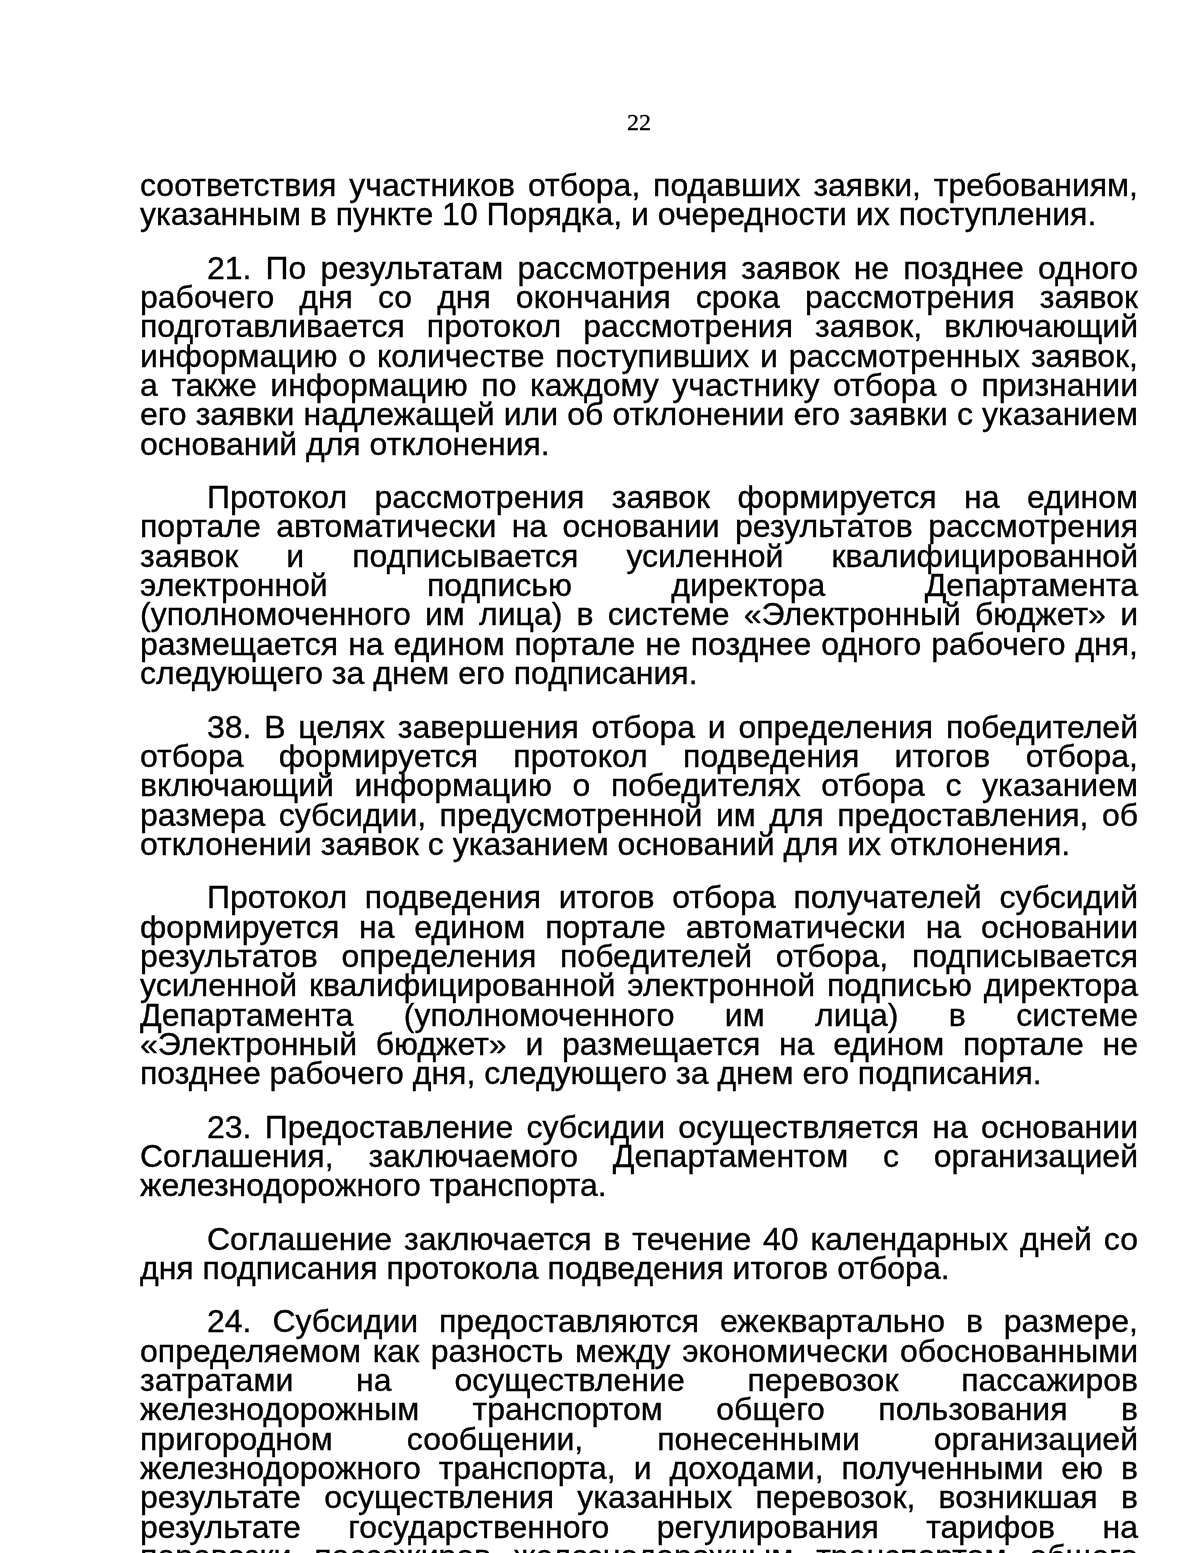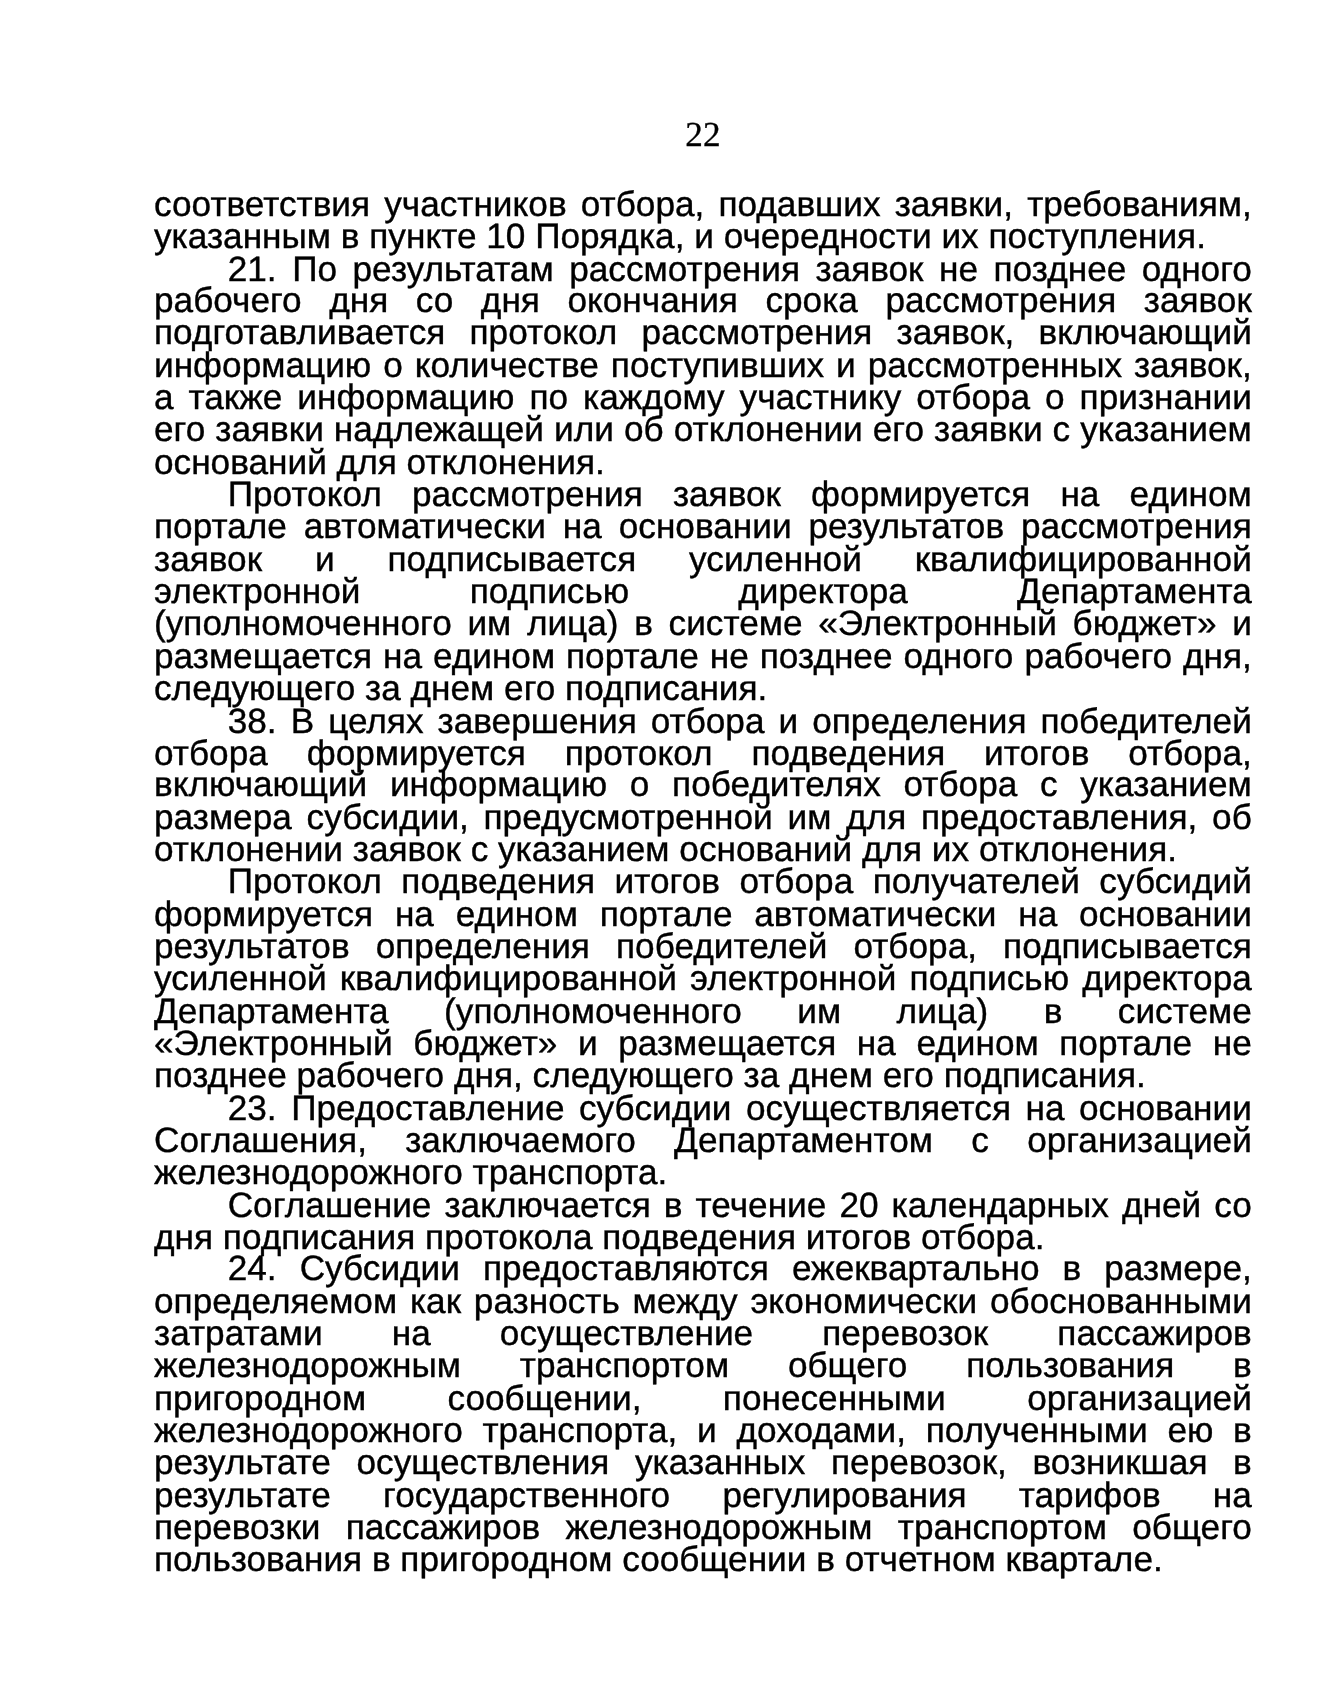--- a/index.html
+++ b/index.html
@@ -17,53 +17,54 @@
     overflow: hidden;
     -webkit-text-stroke: 0.35px #000000; 
   }
   .page-number {
     position: absolute;
     top: 106px;
     left: 140px;
     width: 998px;
     text-align: center;
     font-family: "Liberation Serif", serif;
-    font-size: 32px;
+    font-size: 24px;
     line-height: 32px;
     -webkit-text-stroke: 0.3px #000000;
   }
   .content {
     position: absolute;
     top: 171px;
     left: 140px;
     width: 998px;
     font-size: 32px;
     line-height: 29.35px;
     text-align: justify;
     text-align-last: left;
   }
   .content p {
     margin: 0;
     padding: 0;
   }
   .content p.indent {
     text-indent: 67px;
+    margin-top: 24px;
   }
 </style>
 </head>
 <body>
 
 <div class="page">
 
   <div class="page-number">22</div>
 
   <div class="content">
     <p class="para">соответствия участников отбора, подавших заявки, требованиям, указанным в пункте 10 Порядка, и очередности их поступления.</p>
     <p class="para indent">21. По результатам рассмотрения заявок не позднее одного рабочего дня со дня окончания срока рассмотрения заявок подготавливается протокол рассмотрения заявок, включающий информацию о количестве поступивших и рассмотренных заявок, а также информацию по каждому участнику отбора о признании его заявки надлежащей или об отклонении его заявки с указанием оснований для отклонения.</p>
     <p class="para indent">Протокол рассмотрения заявок формируется на едином портале автоматически на основании результатов рассмотрения заявок и подписывается усиленной квалифицированной электронной подписью директора Департамента (уполномоченного им лица) в системе «Электронный бюджет» и размещается на едином портале не позднее одного рабочего дня, следующего за днем его подписания.</p>
     <p class="para indent">38. В целях завершения отбора и определения победителей отбора формируется протокол подведения итогов отбора, включающий информацию о победителях отбора с указанием размера субсидии, предусмотренной им для предоставления, об отклонении заявок с указанием оснований для их отклонения.</p>
     <p class="para indent">Протокол подведения итогов отбора получателей субсидий формируется на едином портале автоматически на основании результатов определения победителей отбора, подписывается усиленной квалифицированной электронной подписью директора Департамента (уполномоченного им лица) в системе «Электронный бюджет» и размещается на едином портале не позднее рабочего дня, следующего за днем его подписания.</p>
     <p class="para indent">23. Предоставление субсидии осуществляется на основании Соглашения, заключаемого Департаментом с организацией железнодорожного транспорта.</p>
-    <p class="para indent">Соглашение заключается в течение 20 календарных дней со дня подписания протокола подведения итогов отбора.</p>
+    <p class="para indent">Соглашение заключается в течение 40 календарных дней со дня подписания протокола подведения итогов отбора.</p>
     <p class="para indent">24. Субсидии предоставляются ежеквартально в размере, определяемом как разность между экономически обоснованными затратами на осуществление перевозок пассажиров железнодорожным транспортом общего пользования в пригородном сообщении, понесенными организацией железнодорожного транспорта, и доходами, полученными ею в результате осуществления указанных перевозок, возникшая в результате государственного регулирования тарифов на перевозки пассажиров железнодорожным транспортом общего пользования в пригородном сообщении в отчетном квартале.</p>
   </div>
 
 </div>
 
 </body></html>

